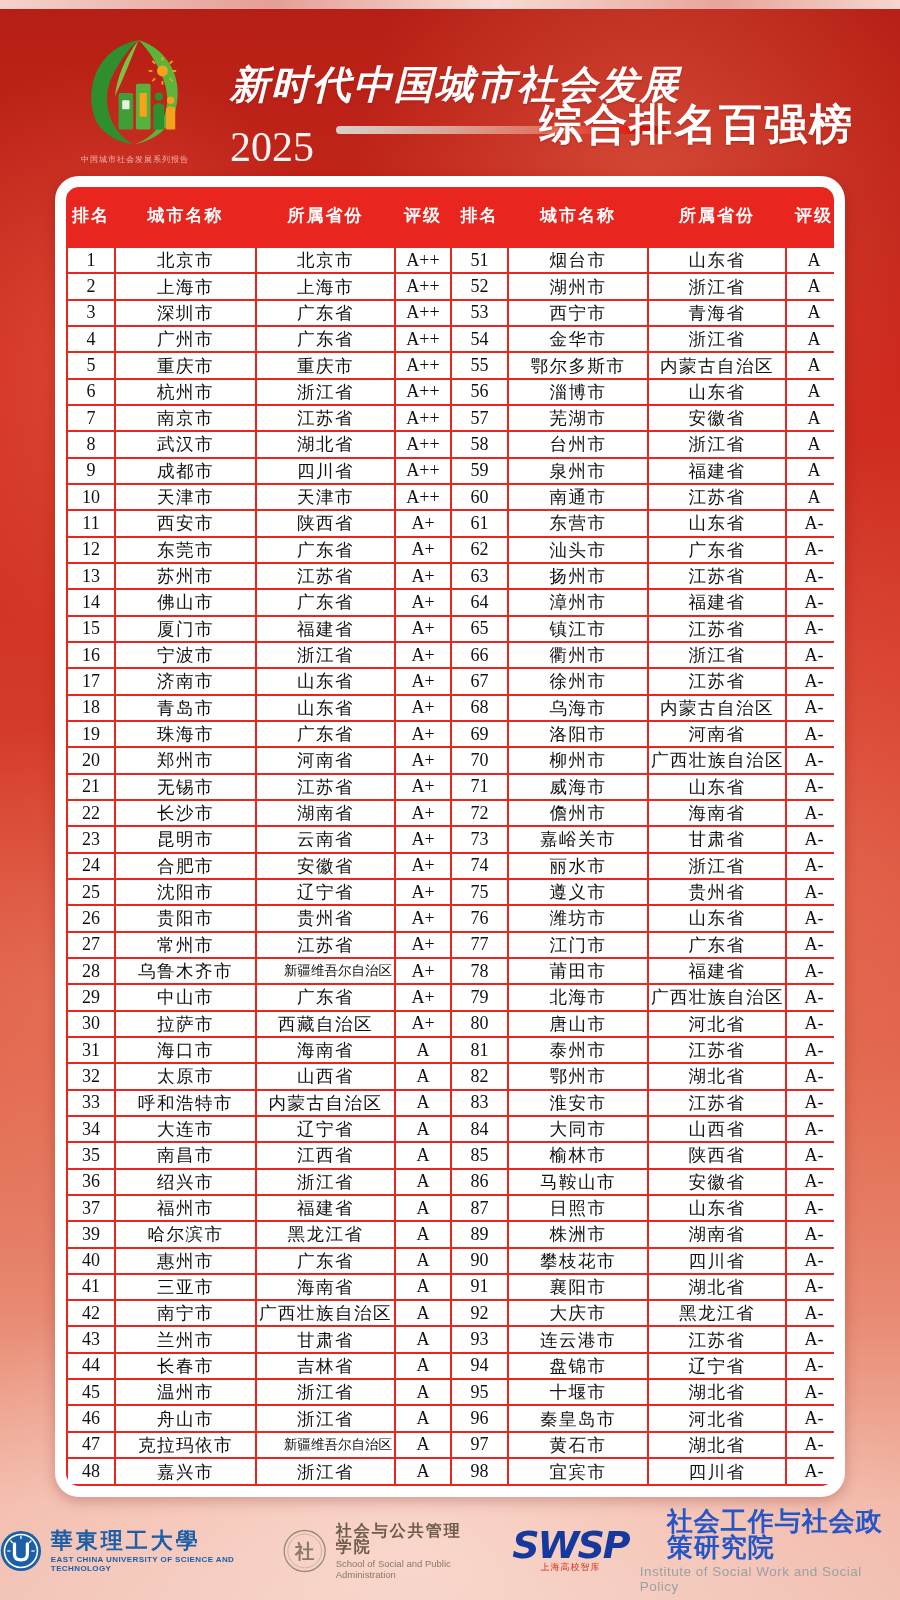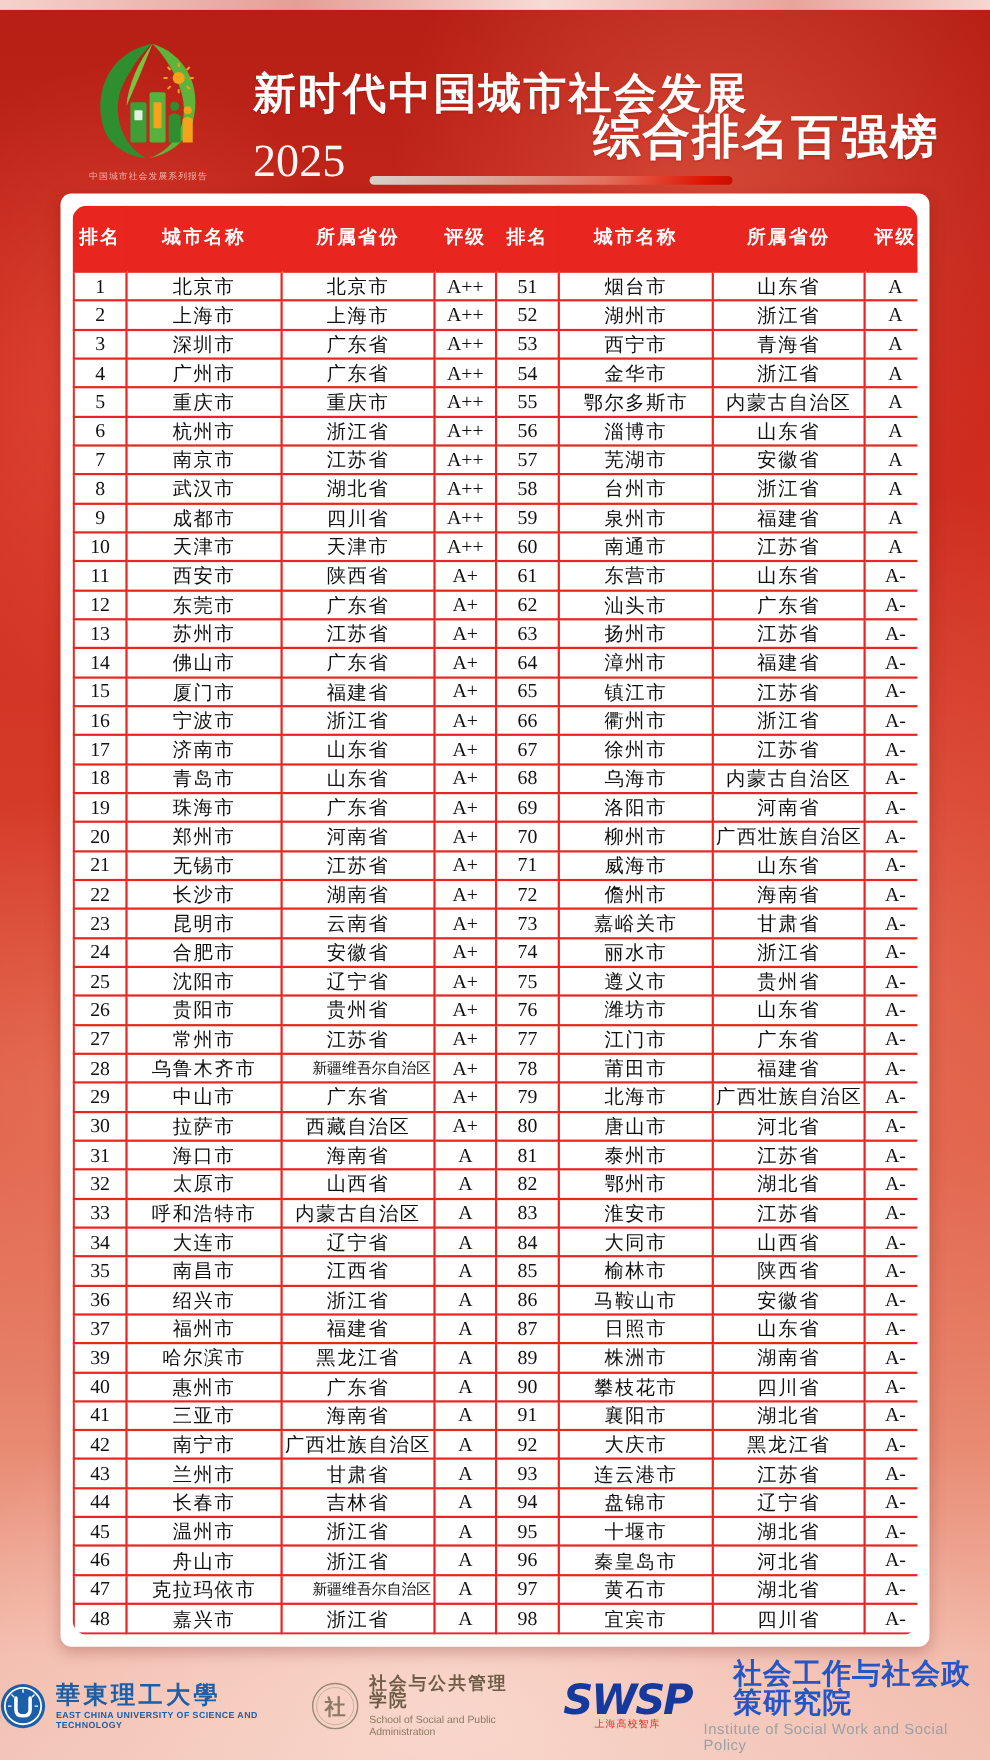--- a/index.html
+++ b/index.html
@@ -15,30 +15,30 @@
       linear-gradient(180deg,#b51f15 0%,#cc291d 22%,#d53a28 45%,#dd5a42 65%,#e88a72 82%,#f2b9a9 94%,#f1c0b2 100%);
   }
   .top-strip{position:absolute;top:0;left:0;right:0;height:9px;
     background:linear-gradient(90deg,rgba(248,220,214,.95),rgba(240,190,182,.8) 30%,rgba(250,228,222,.95) 55%,rgba(238,185,176,.85) 80%,rgba(249,224,218,.95));}
   
   .hdr{position:absolute;top:28px;left:42px;right:42px;height:145px;}
   .logo{position:absolute;left:18px;top:8px;width:150px;text-align:center;}
   .logo-caption{margin-top:2px;font-size:8px;color:#ffd9d4;letter-spacing:1px;opacity:.75;filter:blur(.4px);}
   .title-block{position:absolute;left:188px;top:30px;}
   .main-title{font-size:39px;font-weight:bold;color:#fff;letter-spacing:2px;
-    text-shadow:0 1px 2px rgba(120,0,0,.35);}
-  .year-row{display:flex;align-items:flex-end;margin-top:14px;}
+    text-shadow:0 1px 2px rgba(120,0,0,.35);font-style:italic;}
+  .year-row{display:flex;align-items:flex-start;margin-top:14px;}
   .year{font-family:"Liberation Serif",serif;font-size:42px;color:#fdf5f3;line-height:1;}
   .year-line{width:330px;height:8px;margin-left:22px;border-radius:4px;
     background:linear-gradient(90deg,#d9cfca 0%,#dba396 35%,#e2705d 65%,#e01505 92%,#c90e02 100%);}
   .subtitle{position:absolute;right:4px;top:68px;font-size:43px;font-weight:bold;color:#fff;
     letter-spacing:2px;text-shadow:0 1px 2px rgba(120,0,0,.35);}
   
   .card{position:absolute;left:55px;top:176px;width:790px;height:1321px;background:#fff;
-    border-radius:10px;padding:11px;box-sizing:border-box;box-shadow:0 4px 14px rgba(100,0,0,.25);}
+    border-radius:24px;padding:11px;box-sizing:border-box;box-shadow:0 4px 14px rgba(100,0,0,.25);}
   .table-wrap{width:100%;height:100%;border-radius:13px;overflow:hidden;}
   table{width:100%;height:100%;border-collapse:collapse;table-layout:fixed;}
   th{background:#e8251f;color:#fff;font-size:17px;font-weight:bold;letter-spacing:2px;
     padding:2px 4px;height:50px;border:2px solid #e8251f;line-height:1.35;}
   thead th{border-bottom:5px solid #e8251f;}
   td{border:2px solid #e8251f;text-align:center;vertical-align:middle;height:22px;
     font-family:"Liberation Serif","DejaVu Serif",serif;font-size:17.5px;color:#111;
     letter-spacing:1.5px;padding:0 2px;white-space:nowrap;overflow:hidden;}
   td.small{font-size:13.5px;letter-spacing:0;text-align:right;}
   td.c0,td.c4{letter-spacing:0;font-size:18px;}

